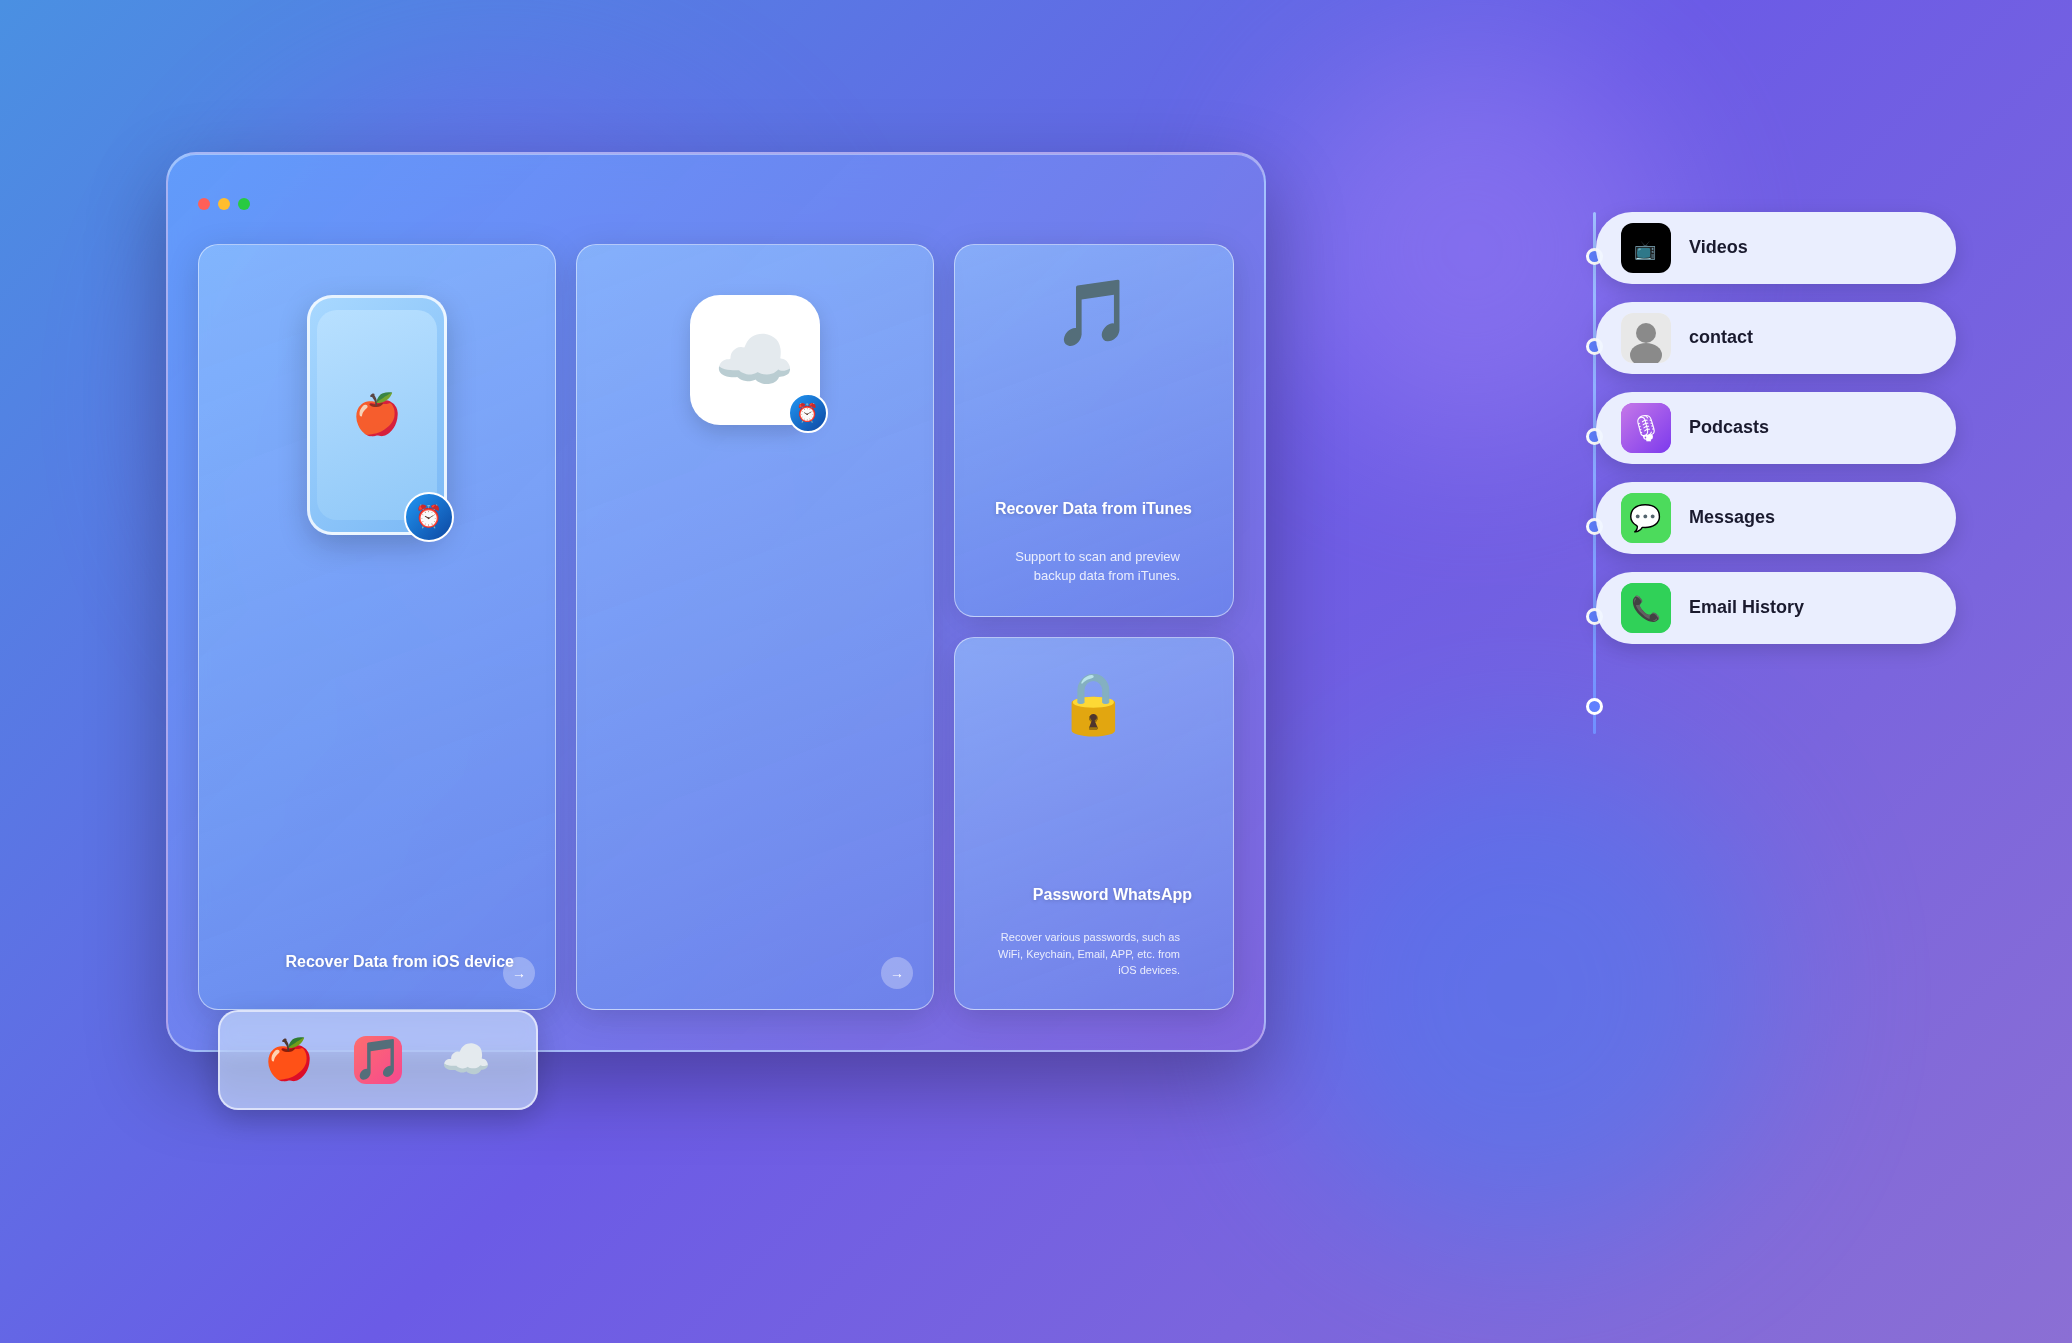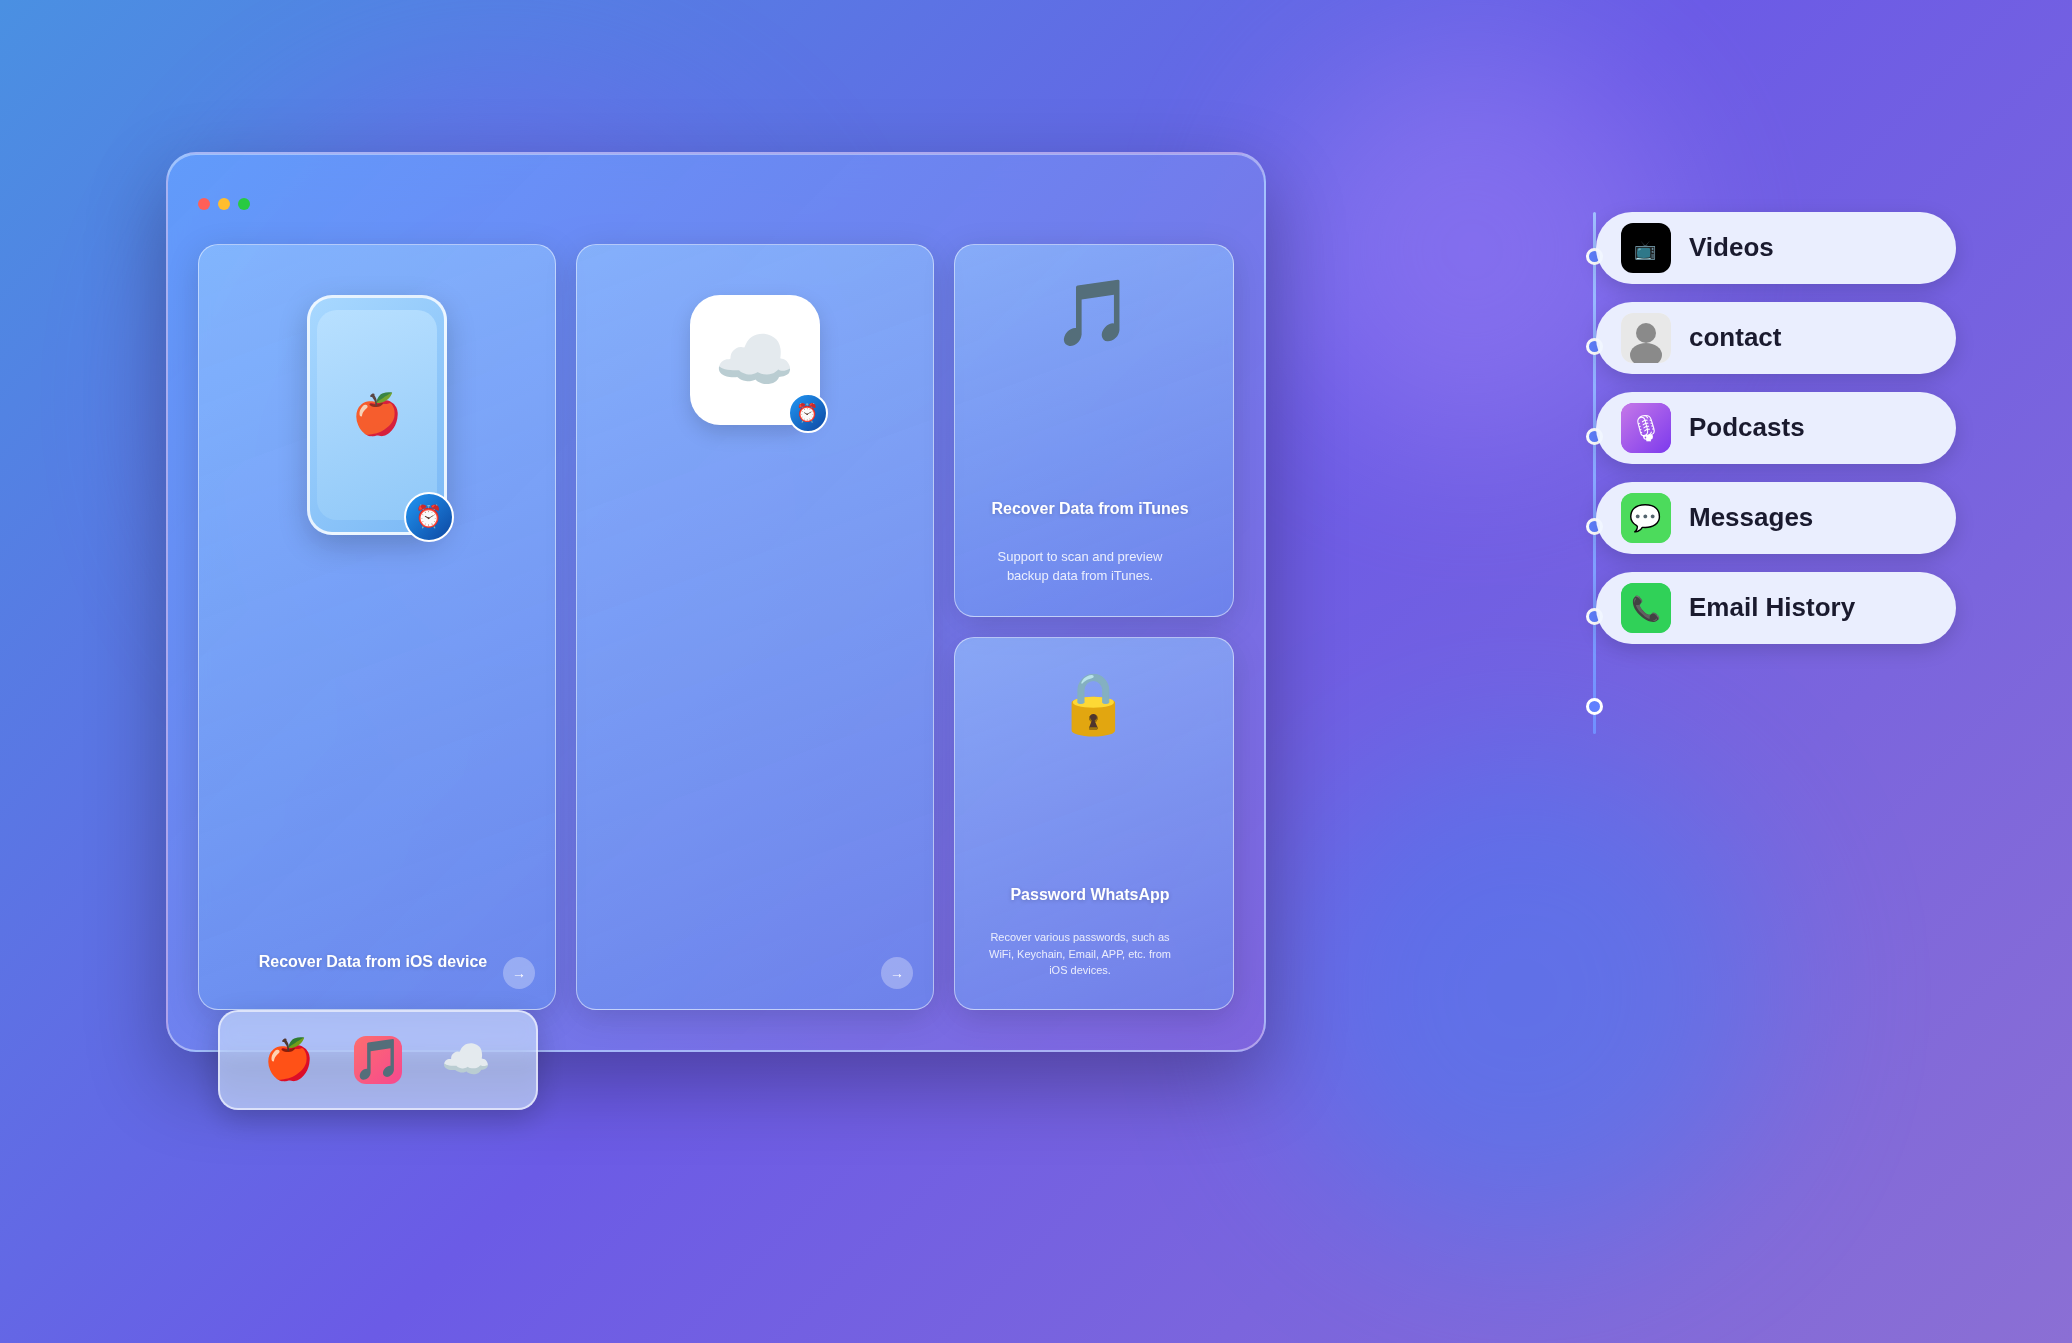--- a/index.html
+++ b/index.html
@@ -282,21 +282,21 @@
     }
 
     .feature-icon.apple-tv { background: black; }
     .feature-icon.contacts-icon { background: #f0f0f0; }
     .feature-icon.photos-icon { background: white; }
     .feature-icon.podcasts-icon { background: linear-gradient(135deg, #b44be6, #7c3aed); }
     .feature-icon.messages-icon { background: #4cdb5c; }
     .feature-icon.calls-icon { background: #4cdb5c; }
 
     .feature-label {
-      font-size: 26px;
+      font-size: 18px;
       font-weight: 600;
       color: #1a1a2e;
     }
 
     
     .connector-line {
       position: absolute;
       right: 390px;
       top: 140px;
       width: 3px;
@@ -314,23 +314,23 @@
       height: 17px;
       background: #6080ff;
       border-radius: 50%;
       border: 3px solid white;
       z-index: 6;
     }
 
     .card-content-bottom {
       position: absolute;
       bottom: 30px;
-      left: 0; right: 8px;
+      left: 0; right: 16px;
       padding: 0 25px;
-      text-align: center;
+      text-align: right;
     }
   </style>
 </head>
 <body>
 
 <div class="bg-blob bg-blob-1"></div>
 <div class="bg-blob bg-blob-2"></div>
 <div class="bg-blob bg-blob-3"></div>
 
 <div class="main-container">

